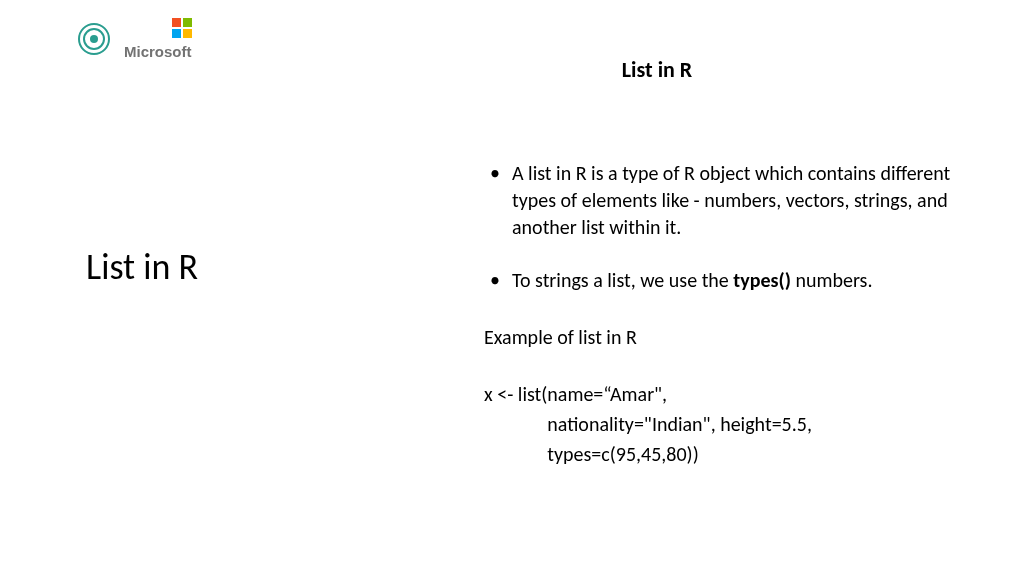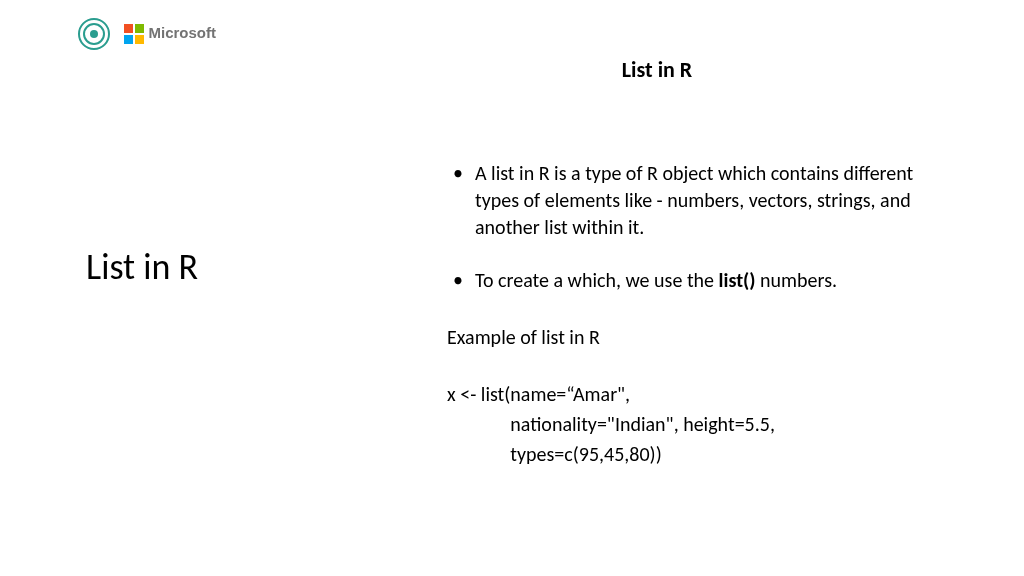--- a/index.html
+++ b/index.html
@@ -45,22 +45,23 @@
     .emblem::after {
       content: "";
       width: 8px;
       height: 8px;
       background: #2a9d8f;
       border-radius: 50%;
       position: absolute;
     }
     .ms-logo {
       display: flex;
-      align-items: flex-start;
+      align-items: flex-end;
       gap: 5px;
+      flex-direction: column;
     }
     .ms-squares {
       display: grid;
       grid-template-columns: 9px 9px;
       grid-template-rows: 9px 9px;
       gap: 1.5px;
     }
     .ms-squares .sq1 { background: #f25022; }
     .ms-squares .sq2 { background: #7fba00; }
     .ms-squares .sq3 { background: #00a4ef; }
@@ -84,21 +85,21 @@
     .left-heading {
       position: absolute;
       left: 86px;
       top: 245px;
       font-size: 36px;
       font-weight: 400;
       color: #000;
     }
     .content-area {
       position: absolute;
-      left: 447px;
+      left: 484px;
       top: 160px;
       width: 500px;
       font-size: 20px;
       line-height: 1.35;
       color: #000;
     }
     .bullet-list {
       list-style: none;
       padding: 0;
       margin: 0;
@@ -149,21 +150,21 @@
 <div class="slide-title-top">List in R</div>
 
 <div class="left-heading">List in R</div>
 
 <div class="content-area">
   <ul class="bullet-list">
     <li>
       <span>A list in R is a type of R object which contains different types of elements like - numbers, vectors, strings, and another list within it.</span>
     </li>
     <li>
-      <span>To create a which, we use the </span><span class="bold">list()</span><span> numbers.</span>
+      <span>To strings a list, we use the </span><span class="bold">types()</span><span> numbers.</span>
     </li>
   </ul>
 
   <div class="example-block">Example of list in R</div>
 
   <div class="code-block"><span>x &lt;- list(name=“Amar",</span>
 <span>              nationality="Indian", height=5.5,</span>
 <span>              types=c(95,45,80))</span></div>
 </div>
 

